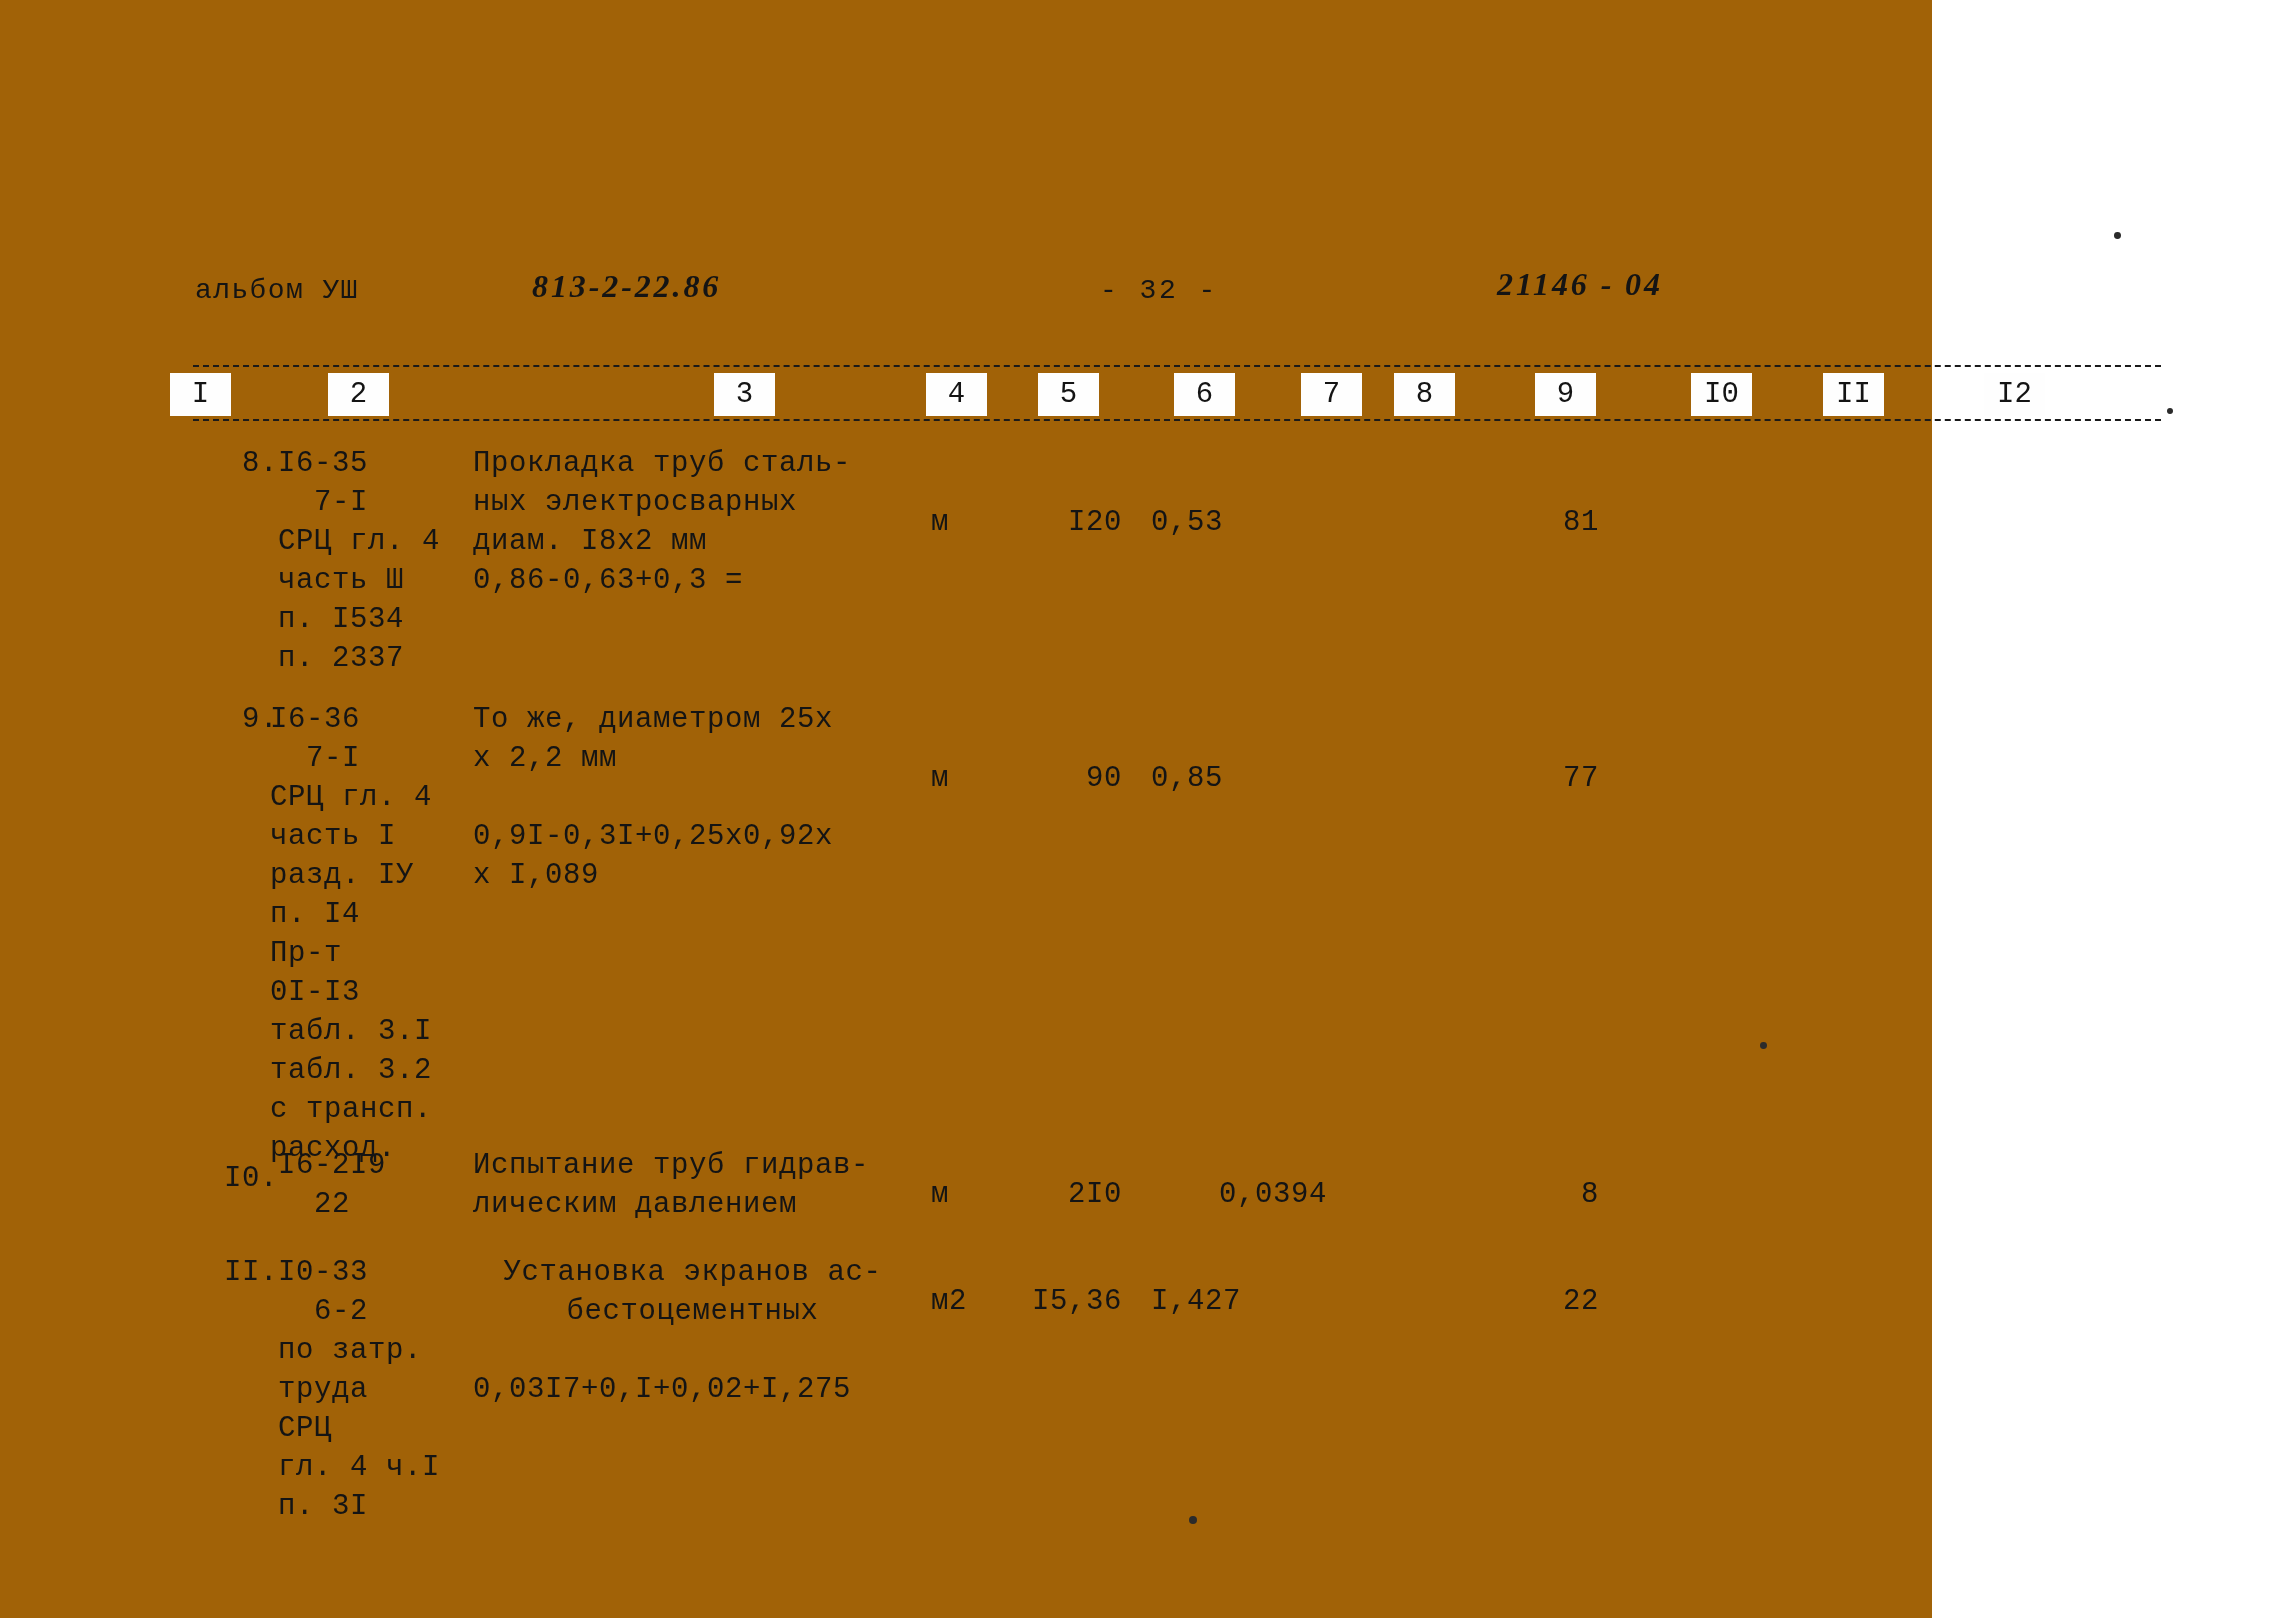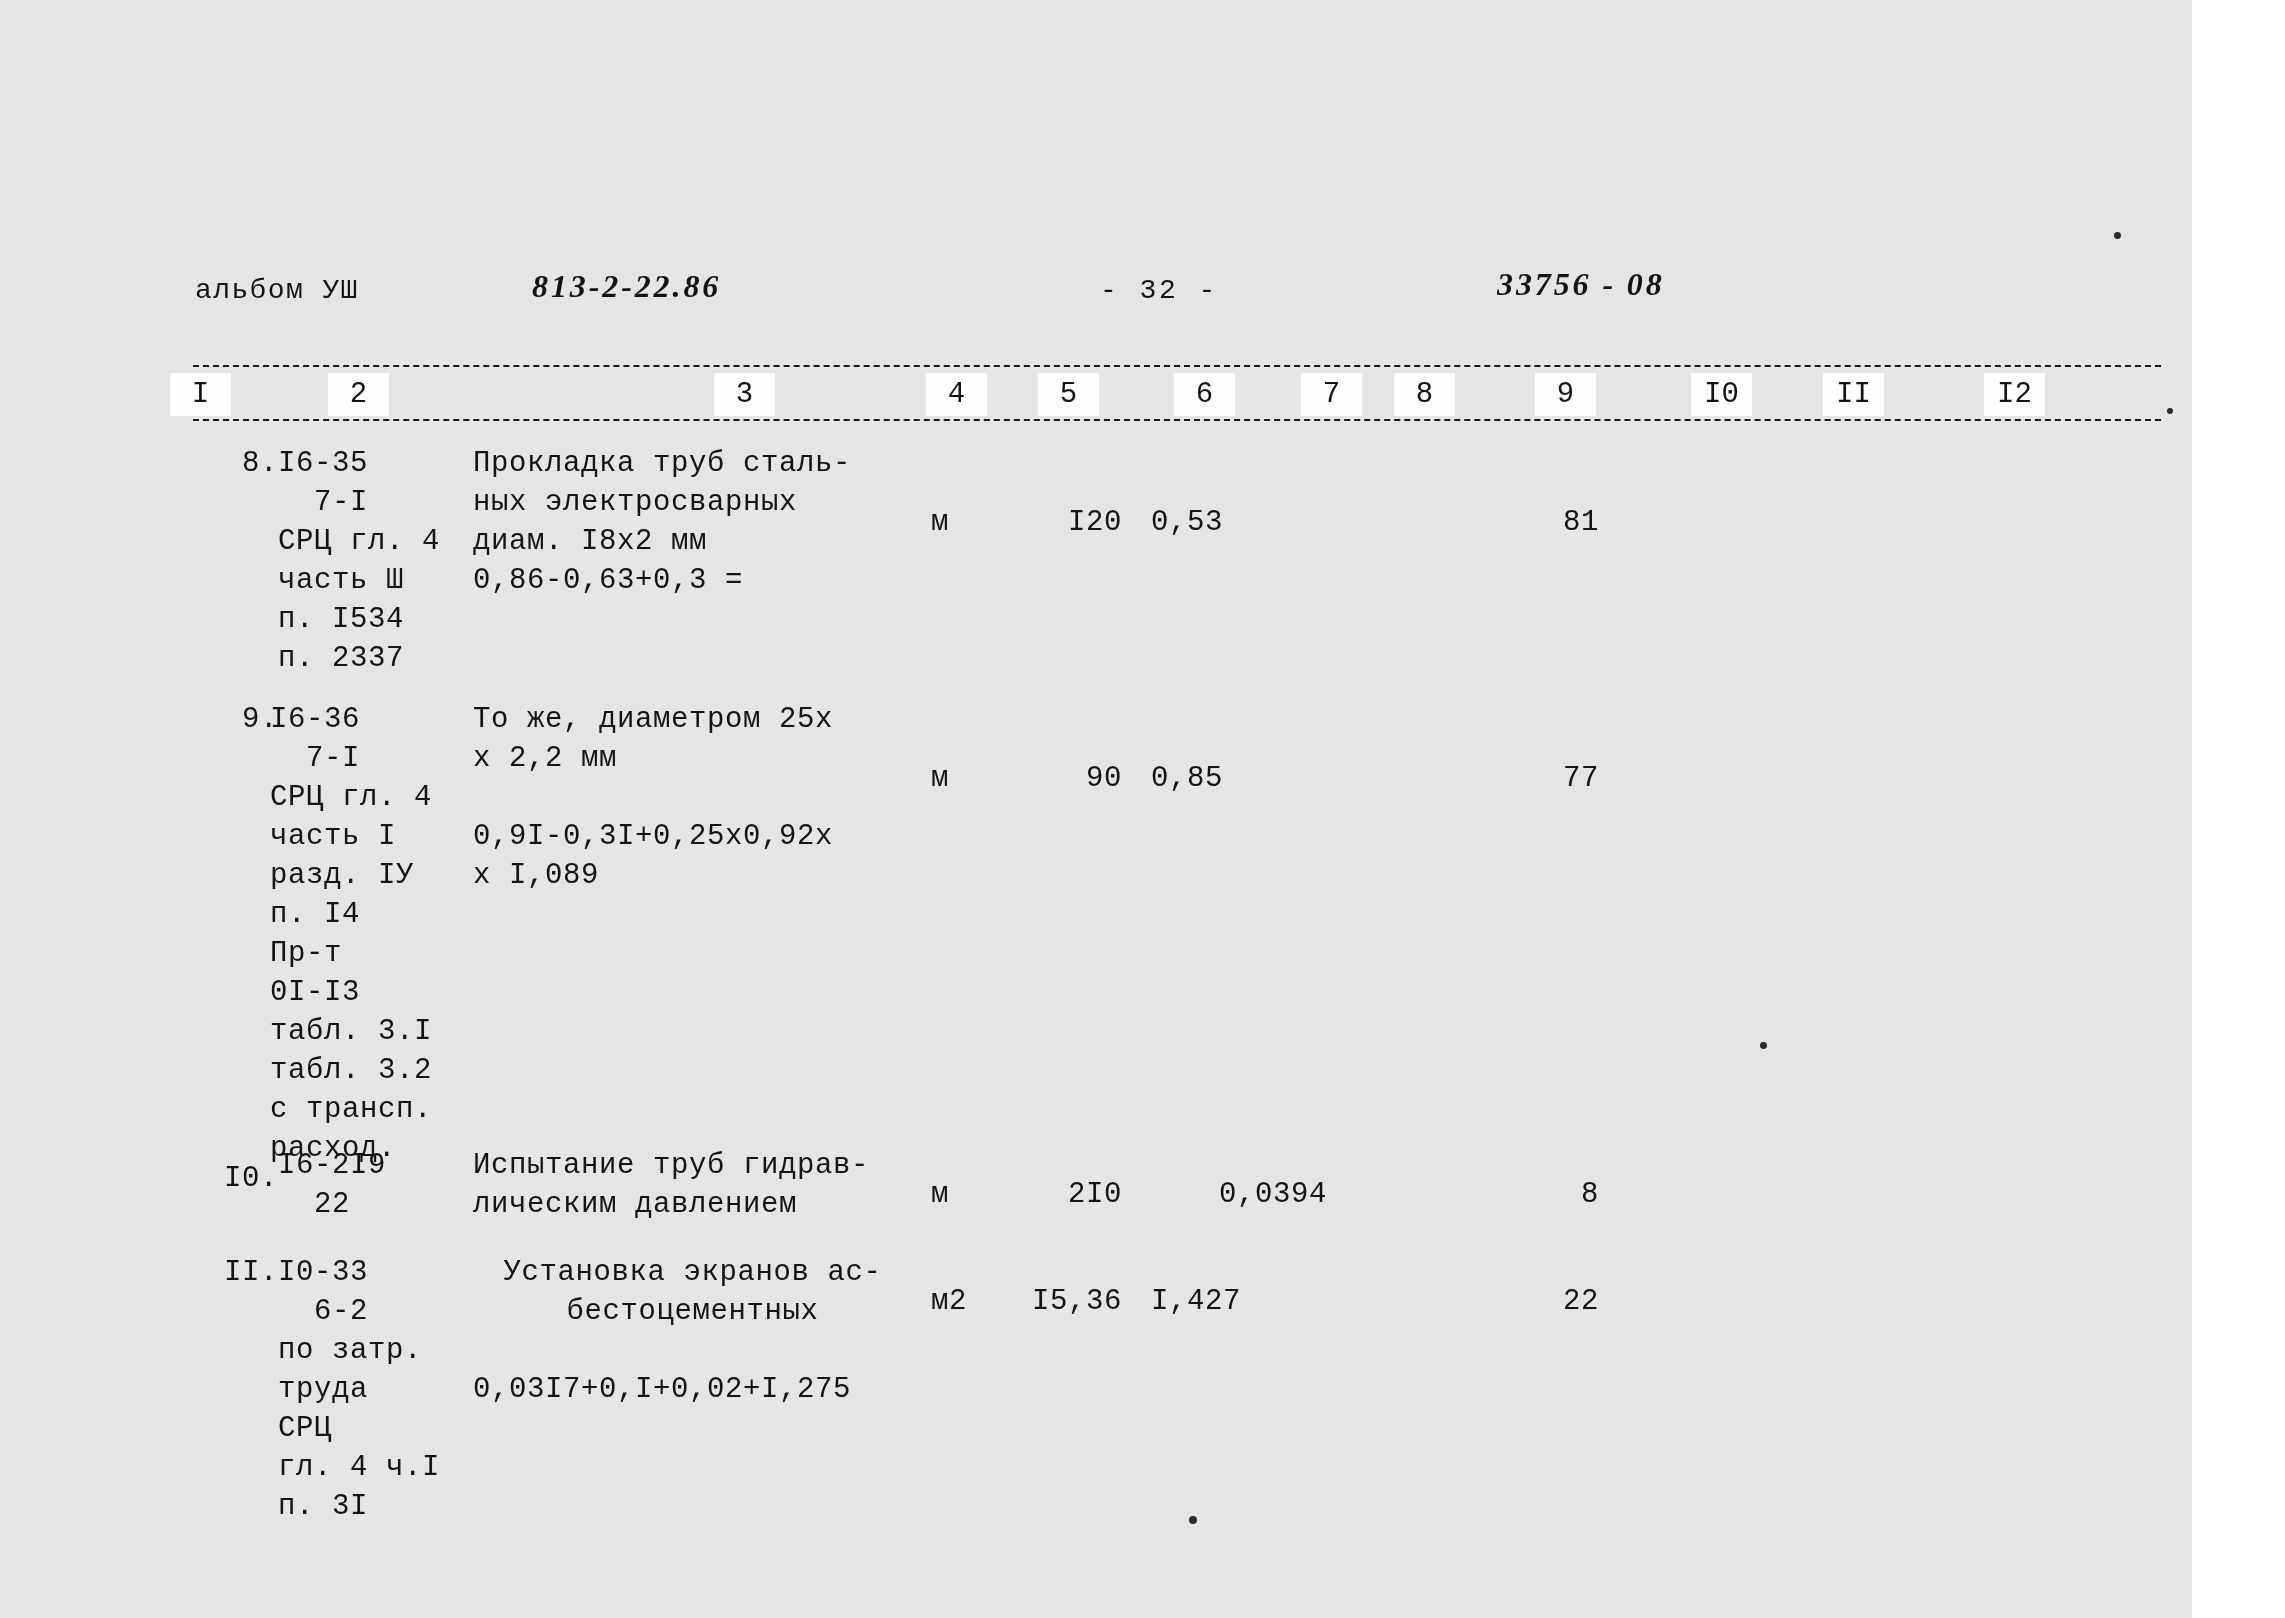--- a/index.html
+++ b/index.html
@@ -13,23 +13,23 @@
     position: relative;
     font-family: "Liberation Mono", "DejaVu Sans Mono", monospace;
     color: #111111;
     overflow: hidden;
   }
 
   
   #scan-page {
     position: absolute;
     left: 0; top: 0;
-    width: 2192px;
+    width: 1932px;
     height: 1619px;
-    background: #e5e5e5;
+    background: #a16207;
   }
 
   
   #page-header {
     position: absolute;
     left: 0; top: 271px;
     width: 2285px;
     height: 55px;
   }
   .hdr-cell {
@@ -111,21 +111,21 @@
 </style>
 </head>
 <body>
 
 <div id="scan-page">
 
   <div id="page-header">
     <div class="hdr-cell" id="album-label">альбом УШ</div>
     <div class="hdr-cell" id="doc-code">813-2-22.86</div>
     <div class="hdr-cell" id="page-number">- 32 -</div>
-    <div class="hdr-cell" id="archive-code">33756 - 08</div>
+    <div class="hdr-cell" id="archive-code">21146 - 04</div>
   </div>
 
   <div class="dash-rule" id="rule-top"></div>
   <div class="dash-rule" id="rule-bottom"></div>
 
   <div id="column-head">
       <div class="col-num" style="left: 170px; width: 51px;">I</div>
       <div class="col-num" style="left: 328px; width: 51px;">2</div>
       <div class="col-num" style="left: 714px; width: 51px;">3</div>
       <div class="col-num" style="left: 926px; width: 51px;">4</div>

